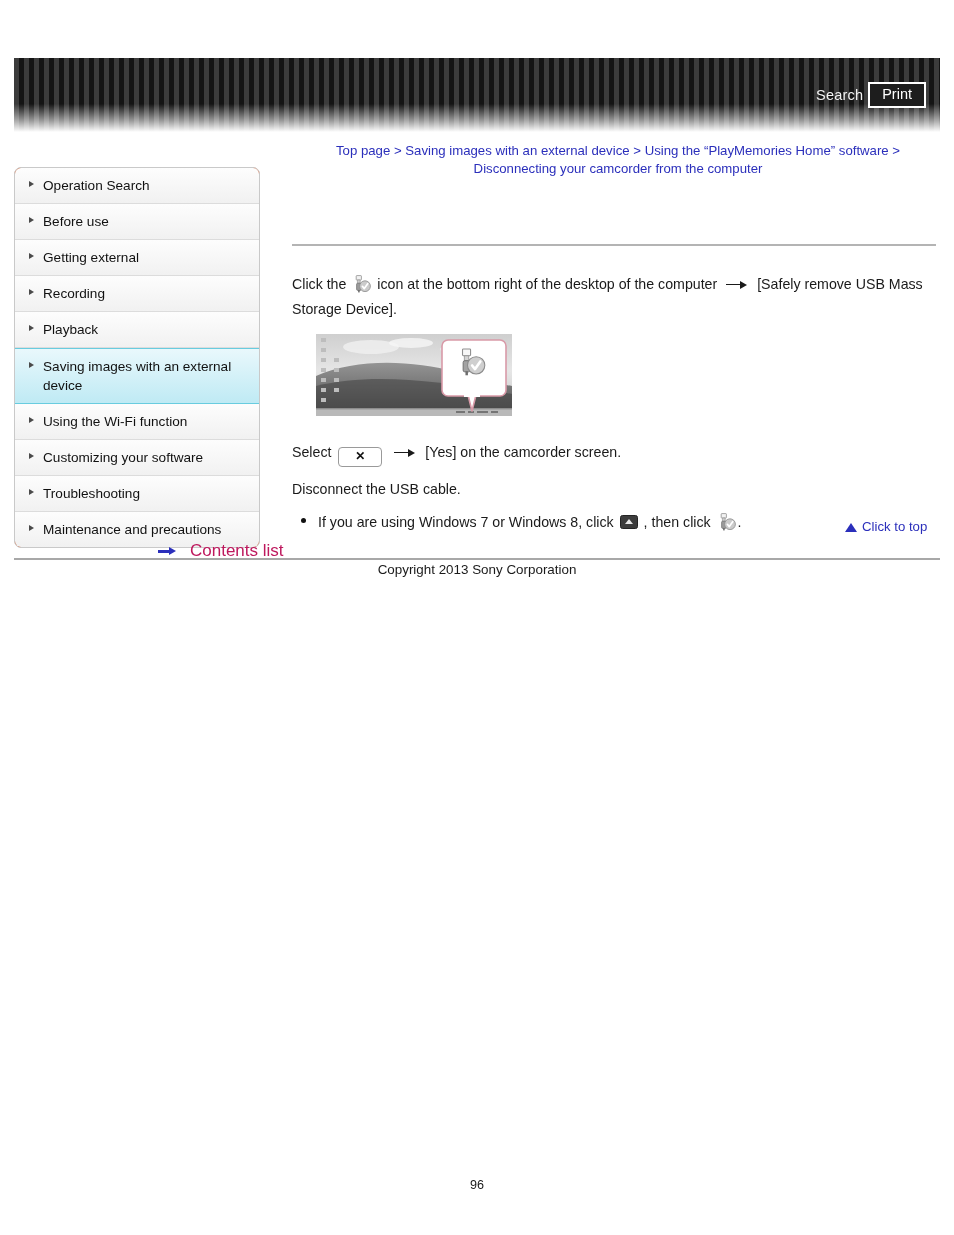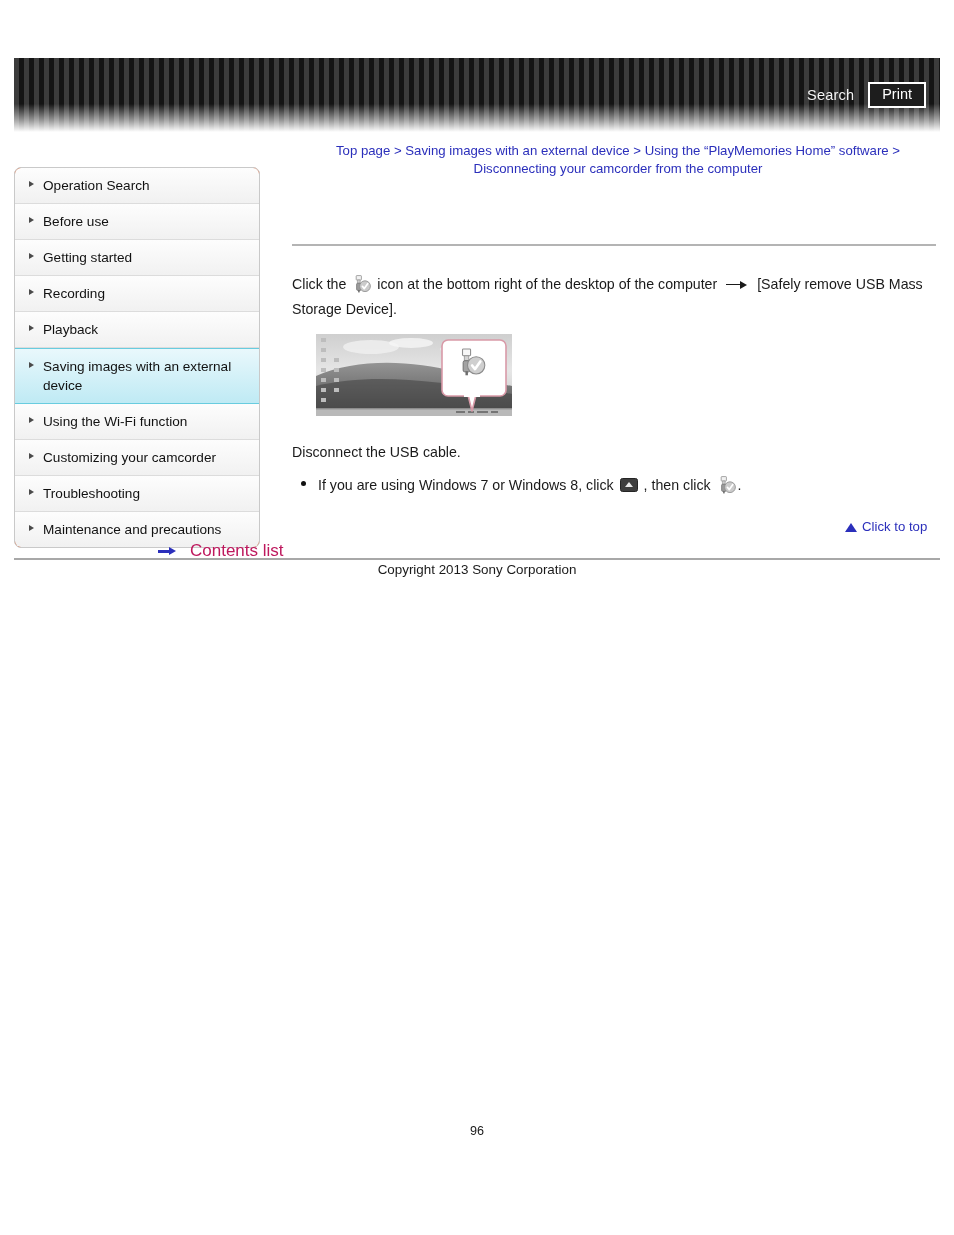--- a/index.html
+++ b/index.html
@@ -32,21 +32,21 @@
       repeating-linear-gradient(to right,
         #3c3c3c 0px, #3c3c3c 5px,
         #141414 5px, #141414 10px);
   }
   #header-controls {
     position: absolute;
     right: 14px;
     top: 24px;
     display: flex;
     align-items: center;
-    gap: 14px;
+    gap: 5px;
   }
   #search-label {
     color: #f2f2f2;
     font-size: 14.5px;
     letter-spacing: 0.2px;
     background: transparent;
   }
   #print-button {
     color: #ffffff;
     font-size: 14.5px;
@@ -277,21 +277,21 @@
     left: 0;
     top: 562px;
     width: 954px;
     text-align: center;
     font-size: 13.4px;
     color: #1a1a1a;
   }
   #page-number {
     position: absolute;
     left: 0;
-    top: 1124px;
+    top: 1178px;
     width: 954px;
     text-align: center;
     font-size: 12.6px;
     color: #1a1a1a;
   }
 </style>
 </head>
 <body>
 
 <div id="header-bar">
@@ -315,41 +315,41 @@
   <div class="side-item">
     <span class="bullet"></span>
     <span>Operation Search</span>
   </div>
   <div class="side-item">
     <span class="bullet"></span>
     <span>Before use</span>
   </div>
   <div class="side-item">
     <span class="bullet"></span>
-    <span>Getting started</span>
+    <span>Getting external</span>
   </div>
   <div class="side-item">
     <span class="bullet"></span>
     <span>Recording</span>
   </div>
   <div class="side-item">
     <span class="bullet"></span>
     <span>Playback</span>
   </div>
   <div class="side-item selected">
     <span class="bullet"></span>
     <span>Saving images with an external device</span>
   </div>
   <div class="side-item">
     <span class="bullet"></span>
     <span>Using the Wi-Fi function</span>
   </div>
   <div class="side-item">
     <span class="bullet"></span>
-    <span>Customizing your camcorder</span>
+    <span>Customizing your software</span>
   </div>
   <div class="side-item">
     <span class="bullet"></span>
     <span>Troubleshooting</span>
   </div>
   <div class="side-item">
     <span class="bullet"></span>
     <span>Maintenance and precautions</span>
   </div>
 </div>
@@ -438,20 +438,26 @@
           <path d="M5.4 5 L8.2 5 L8.2 8.4 L5.4 8.4 Z" fill="#d4d4d4" stroke="#8f8f8f" stroke-width="0.5"></path>
           <rect x="4.6" y="8.2" width="4.6" height="7.2" rx="1.1" fill="#a3a3a3" stroke="#6d6d6d" stroke-width="0.6"></rect>
           <rect x="6.1" y="15" width="1.6" height="2.6" fill="#6d6d6d"></rect>
           <circle cx="13" cy="11.2" r="5.6" fill="#cfcfcf" stroke="#8c8c8c" stroke-width="0.7"></circle>
           <path d="M10.4 11.3 L12.3 13.6 L15.7 8.7" fill="none" stroke="#ffffff" stroke-width="1.7" stroke-linecap="round" stroke-linejoin="round"></path>
         </g>
       </g>
     </svg>
   </div>
 
+  <p class="para step2">
+    <span>Select</span>
+    <span class="x-button">✕</span>
+    <span class="arrow-glyph"></span>
+    <span>[Yes] on the camcorder screen.</span>
+  </p>
 
   <p class="para step3">Disconnect the USB cable.</p>
 
   <div class="bullet-line">
     <span class="dot"></span>
     <span>If you are using Windows 7 or Windows 8, click</span>
     <span class="tray-icon">
       <svg viewBox="0 0 18 14" width="18" height="14" xmlns="http://www.w3.org/2000/svg">
         <rect x="0.5" y="0.5" width="17" height="13" rx="2" fill="#3d3d3d" stroke="#242424" stroke-width="1"></rect>
         <path d="M9 4 L13 9 L5 9 Z" fill="#e8e8e8"></path>

